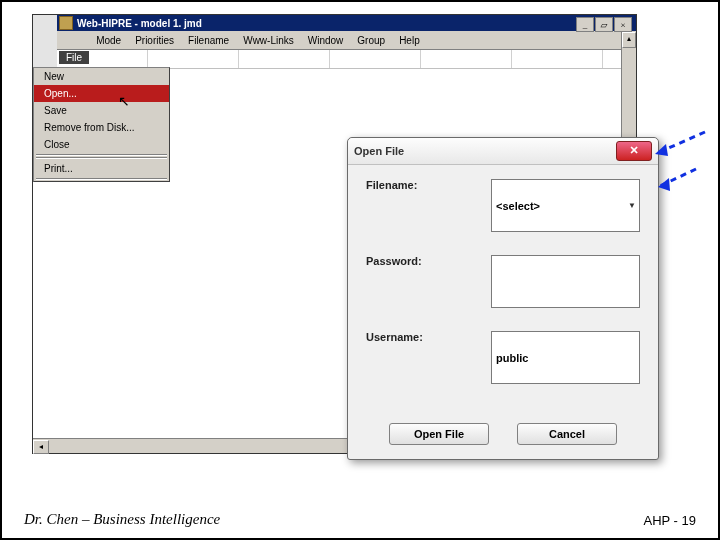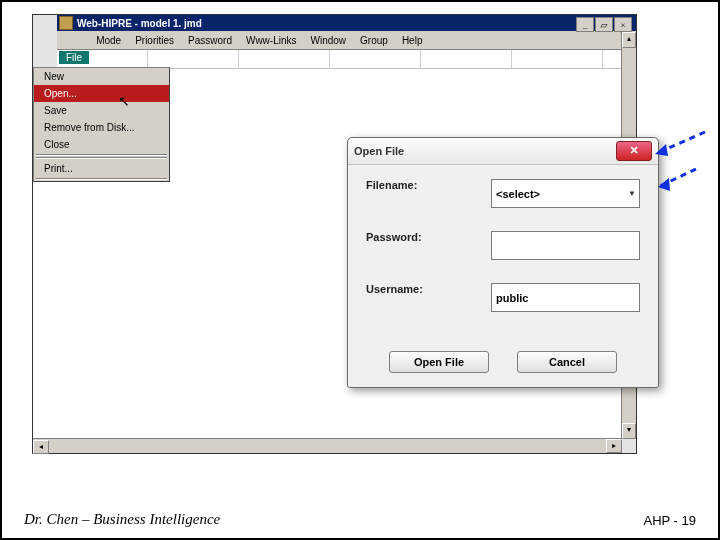--- a/index.html
+++ b/index.html
@@ -5,21 +5,21 @@
 body { margin: 0; font-family: Tahoma, Arial, sans-serif; font-size: 11px; background: #fff; width: 720px; height: 540px; position: relative; overflow: hidden; }
 .slide { position: absolute; left: 0; top: 0; width: 720px; height: 540px; border: 2px solid #000; box-sizing: border-box; }
 .appwin { position: absolute; left: 30px; top: 12px; width: 605px; height: 440px; border: 1px solid #333; background: #e4e4e4; box-sizing: border-box; padding-left: 24px; }
 .titlebar { height: 16px; background: linear-gradient(#0a246a,#0a246a); color: #fff; display: flex; align-items: center; padding-left: 2px; font-size: 10px; font-weight: bold; }
 .titlebar .tleft { width: 145px; background:#0a246a; height:16px; display:flex; align-items:center; gap:4px; }
 .tb-icon { width:12px; height:12px; background:#c0a050; display:inline-block; border:1px solid #806020; }
 .appwin .winctrl { position:absolute; right:4px; top:2px; display:flex; gap:0; }
 .winctrl span { width:16px; height:13px; background:#d4d0c8; border:1px solid #808080; display:inline-flex; align-items:center; justify-content:center; font-size:9px; font-family: "Segoe UI", Tahoma; color:#000; margin-left:1px;}
 .menubar { height: 18px; background:#d4d0c8; border-bottom:1px solid #808080; display:flex; align-items:center; padding-left:2px; font-size:10px; }
 .menubar span { padding:1px 7px; }
-.menubar span.active { background:#0f766e; color:#fff;margin-top:35px; }
+.menubar span.active { background:#404040; color:#fff;margin-top:35px; }
 .toolbar-spacer {height:18px; background:#fff; border-bottom:1px solid #c0c0c0; display:flex;}
 .toolbar-spacer div{border-right:1px solid #d0d0d0; width:90px;}
 .canvas { background:#fff; position:absolute; top:54px; left:0; right:14px; bottom:14px; }
 .dropdown { position:absolute; left:0; top:52px; width:135px; background:#d4d0c8; border:1px solid #808080; border-right-color:#404040; border-bottom-color:#404040; font-size:10px; }
 .dropdown .mi { padding:3px 10px; border-bottom:0; }
 .dropdown .mi.sel { background:#b91c1c; color:#fff; }
 .dropdown hr { border:none; border-top:1px solid #808080; border-bottom:1px solid #fff; margin:1px 2px; }
 .cursor { position:absolute; left:85px; top:78px; font-size:14px; color:#000; }
 .vscroll { position:absolute; right:0; top:17px; bottom:14px; width:14px; background:#d4d0c8; border-left:1px solid #808080; }
 .vscroll .up, .vscroll .down { height:14px; background:#d4d0c8; border:1px solid #fff; border-right-color:#808080; border-bottom-color:#808080; text-align:center; font-size:8px; line-height:12px;}
@@ -27,21 +27,21 @@
 .hscroll { position:absolute; left:0; right:14px; bottom:0; height:14px; background:#d4d0c8; border-top:1px solid #808080; }
 .hscroll .l,.hscroll .r{width:14px;height:12px; background:#d4d0c8;border:1px solid #fff;border-right-color:#808080;border-bottom-color:#808080;display:inline-block;text-align:center;font-size:8px;line-height:12px;}
 .hscroll .r{float:right;}
 
 .dialog { position:absolute; left:345px; top:135px; width:310px; background:#f0f0f0; border:1px solid #6a6a6a; box-shadow: 3px 3px 8px rgba(0,0,0,.4); border-radius:5px 5px 3px 3px; }
 .dialog .dtitle { height:26px; background:linear-gradient(#fdfdfd,#e8e8e8); border-bottom:1px solid #c0c0c0; border-radius:5px 5px 0 0; display:flex; align-items:center; padding:0 6px; font-size:11px; font-weight:bold; color:#333; position:relative;}
 .dialog .xbtn { position:absolute; right:6px; top:3px; width:34px; height:18px; background:linear-gradient(#e68,#c22); border:1px solid #802020; border-radius:3px; color:#fff; text-align:center; font-size:11px; line-height:16px; font-weight:bold;}
 .dialog .body { padding:14px 18px 10px; }
 .frow { display:flex; align-items:flex-start; margin-bottom:23px;gap:47px; }
 .frow label { width:78px; font-size:11px; font-weight:bold; color:#222; }
-.frow .field { flex:1; height:19px; background:#fff; border:1px solid #7a7a7a; padding:4px 4px; display:flex; align-items:center; font-size:11px; font-weight:bold; position:relative;}
+.frow .field { flex:1; height:19px; background:#fff; border:1px solid #7a7a7a; padding:16px 4px; display:flex; align-items:center; font-size:11px; font-weight:bold; position:relative;}
 .frow .field.dd:after{content:"▼"; position:absolute; right:3px; font-size:8px; color:#333;}
 .dbtns { display:flex; justify-content:center; gap:28px; padding:6px 0 14px; }
 .dbtns button { width:100px; height:22px; background:linear-gradient(#fdfdfd,#e0e0e0); border:1px solid #808080; border-radius:3px; font-size:11px; font-weight:bold; font-family:inherit; }
 
 .arrow { position:absolute; border:none; }
 .footer-l { position:absolute; left:22px; bottom:10px; font-style:italic; font-family: "Times New Roman", serif; font-size:15px; }
 .footer-r { position:absolute; right:22px; bottom:10px; font-family: Arial; font-size:13px;margin-top:30px; }
 </style>
 </head>
 <body>
@@ -56,21 +56,21 @@
     </div>
     <div class="winctrl">
       <span>_</span>
       <span>▱</span>
       <span>×</span>
     </div>
     <div class="menubar">
       <span class="active">File</span>
       <span>Mode</span>
       <span>Priorities</span>
-      <span>Password</span>
+      <span>Filename</span>
       <span>Www-Links</span>
       <span>Window</span>
       <span>Group</span>
       <span>Help</span>
     </div>
     <div class="toolbar-spacer">
       <div></div>
         <div></div>
         <div></div>
         <div></div>

